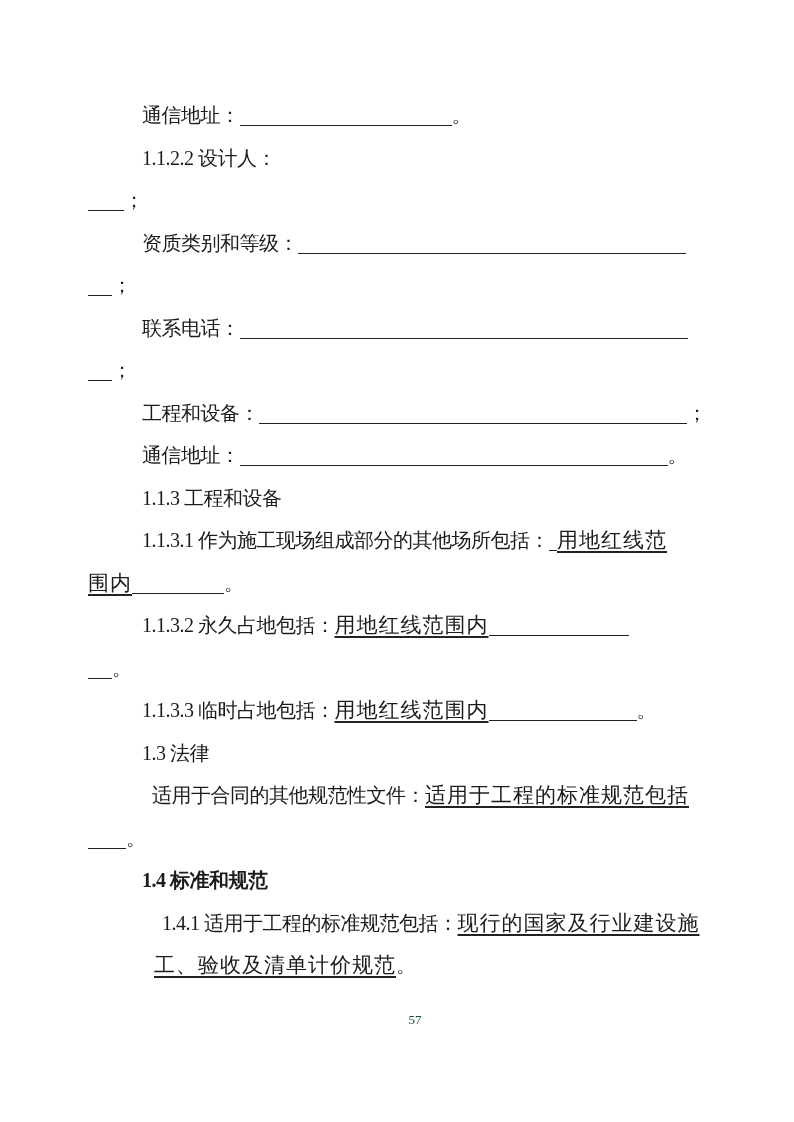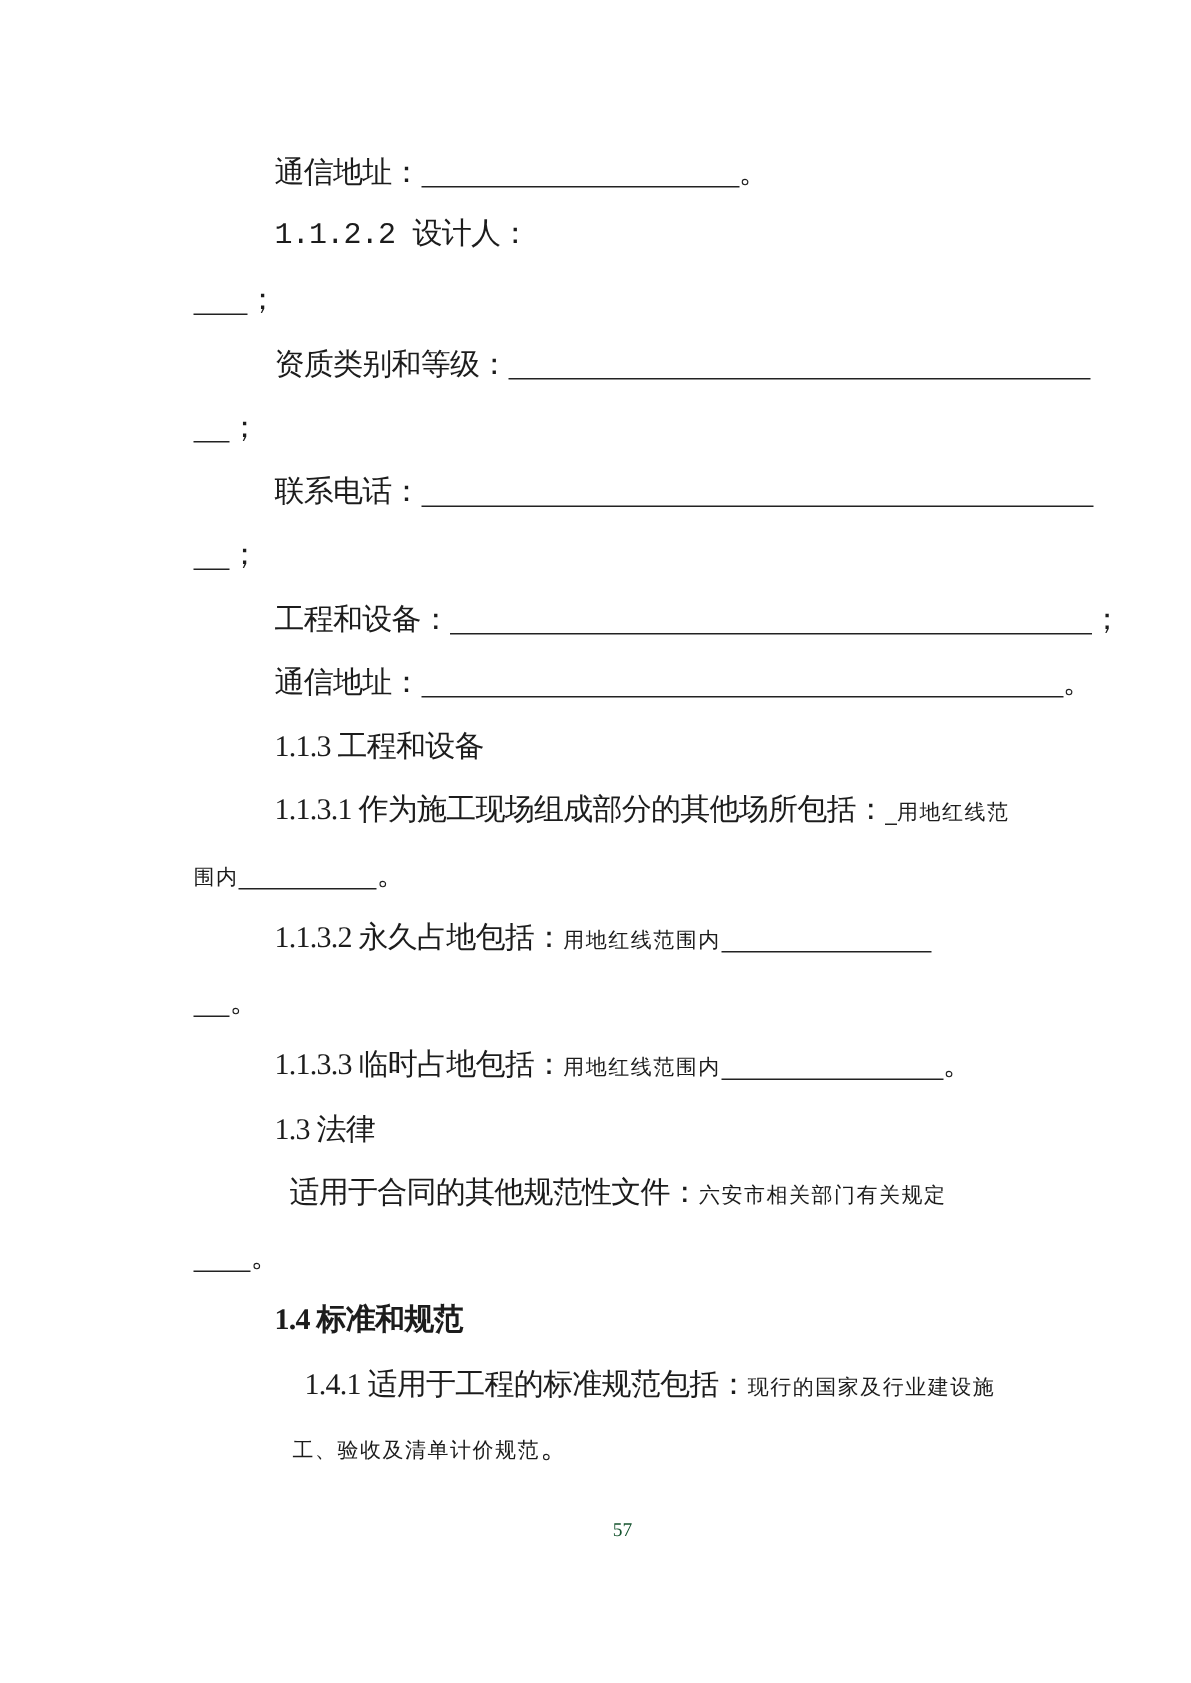--- a/index.html
+++ b/index.html
@@ -15,28 +15,28 @@
     position:absolute;
     left:88px;top:94px;
     width:602px;
   }
   .line{
     height:42.5px;
     line-height:42.5px;
     white-space:nowrap;
     font-size:20px;
     letter-spacing:-0.5px;
-    margin-left:41px;
   }
   
   .t{ color:#1c1c1c; }
   
   .u{
-    font-size:14px;
+    font-size:21px;
     letter-spacing:1px;
+    text-decoration:underline;
     text-decoration-thickness:1.5px;
     text-underline-offset:4px;
     text-decoration-color:#222222;
   }
   
   .b{
     display:inline-block;
     height:0;
     border-bottom:1.6px solid #222222;
     vertical-align:-4px;
@@ -52,36 +52,36 @@
     font-family:"Liberation Serif","DejaVu Serif",serif;
     padding-left:18px;
   }
 </style>
 </head>
 <body>
 
 <div class="page">
   <div class="content">
       <div class="line" style="padding-left: 54px;"><span class="t">通信地址：</span><span class="b" style="width: 212px;"></span><span class="t">。</span></div>
-      <div class="line" style="padding-left: 54px; font-family: Liberation Mono, monospace;"><span class="t">1.1.2.2 设计人：</span></div>
+      <div class="line" style="padding-left: 54px;"><span class="t">1.1.2.2 设计人：</span></div>
       <div class="line" style="padding-left: 0px;"><span class="b" style="width: 36px;"></span><span class="t">；</span></div>
       <div class="line" style="padding-left: 54px;"><span class="t">资质类别和等级：</span><span class="b" style="width: 388px;"></span></div>
       <div class="line" style="padding-left: 0px;"><span class="b" style="width: 24px;"></span><span class="t">；</span></div>
       <div class="line" style="padding-left: 54px;"><span class="t">联系电话：</span><span class="b" style="width: 448px;"></span></div>
       <div class="line" style="padding-left: 0px;"><span class="b" style="width: 24px;"></span><span class="t">；</span></div>
       <div class="line" style="padding-left: 54px;"><span class="t">工程和设备：</span><span class="b" style="width: 428px;"></span><span class="t">；</span></div>
       <div class="line" style="padding-left: 54px;"><span class="t">通信地址：</span><span class="b" style="width: 428px;"></span><span class="t">。</span></div>
       <div class="line" style="padding-left: 54px;"><span class="t">1.1.3 工程和设备</span></div>
       <div class="line" style="padding-left: 54px;"><span class="t">1.1.3.1 作为施工现场组成部分的其他场所包括：</span><span class="b" style="width: 8px;"></span><span class="u">用地红线范</span></div>
       <div class="line" style="padding-left: 0px;"><span class="u">围内</span><span class="b" style="width: 92px;"></span><span class="t">。</span></div>
       <div class="line" style="padding-left: 54px;"><span class="t">1.1.3.2 永久占地包括：</span><span class="u">用地红线范围内</span><span class="b" style="width: 140px;"></span></div>
       <div class="line" style="padding-left: 0px;"><span class="b" style="width: 24px;"></span><span class="t">。</span></div>
       <div class="line" style="padding-left: 54px;"><span class="t">1.1.3.3 临时占地包括：</span><span class="u">用地红线范围内</span><span class="b" style="width: 148px;"></span><span class="t">。</span></div>
       <div class="line" style="padding-left: 54px;"><span class="t">1.3 法律</span></div>
-      <div class="line" style="padding-left: 64px;"><span class="t">适用于合同的其他规范性文件：</span><span class="u">六安市相关部门有关规定</span></div>
+      <div class="line" style="padding-left: 64px;"><span class="t">适用于合同的其他规范性文件：</span><span class="u">适用于工程的标准规范包括</span></div>
       <div class="line" style="padding-left: 0px;"><span class="b" style="width: 38px;"></span><span class="t">。</span></div>
       <div class="line" style="padding-left: 54px; font-weight: bold;"><span class="t">1.4 标准和规范</span></div>
       <div class="line" style="padding-left: 74px;"><span class="t">1.4.1 适用于工程的标准规范包括：</span><span class="u">现行的国家及行业建设施</span></div>
       <div class="line" style="padding-left: 66px;"><span class="u">工、验收及清单计价规范</span><span class="t">。</span></div>
     </div>
   <div class="footer">
     <span>57</span>
   </div>
 </div>
 

